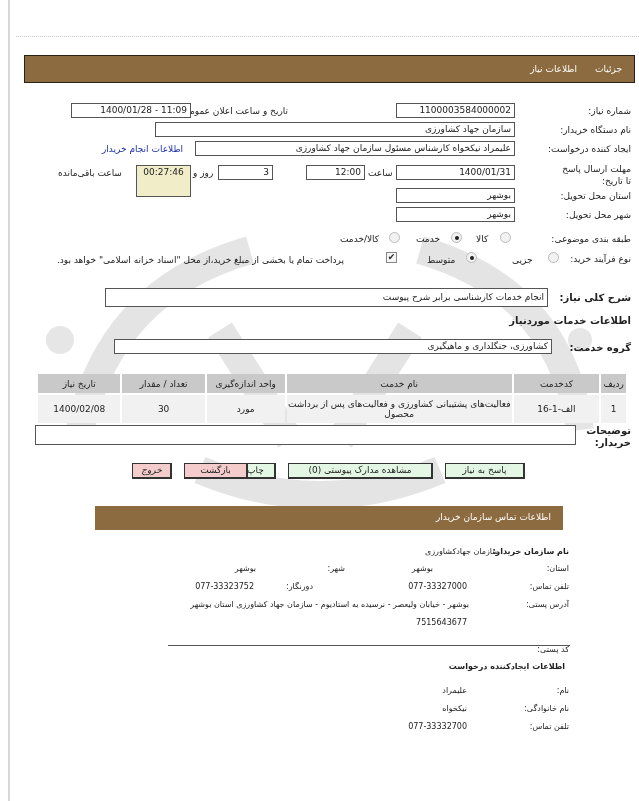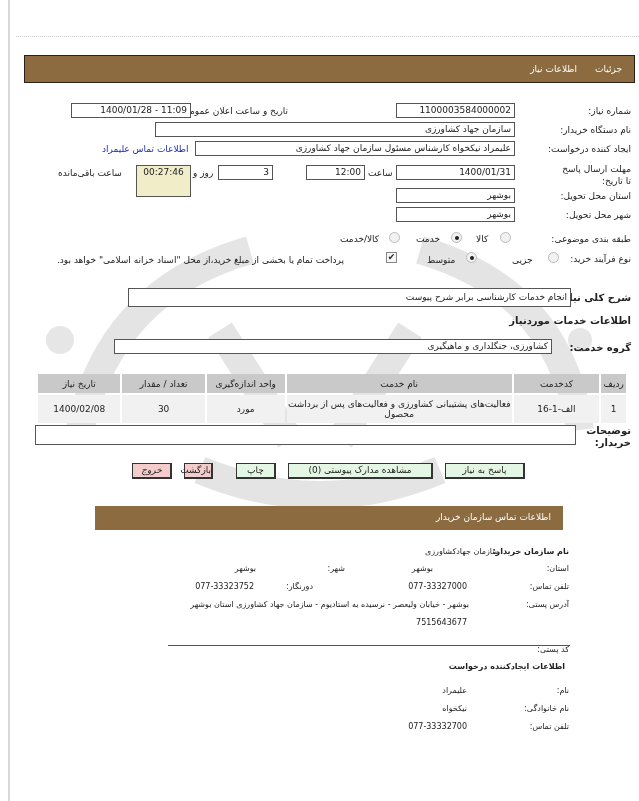--- a/index.html
+++ b/index.html
@@ -57,21 +57,21 @@
 <div class="lbl" style="right:8px;top:106px;">شماره نیاز:</div>
 <div class="box ltr" style="left:396px;top:103px;width:119px;height:15px;">1100003584000002</div>
 <div class="lbl" style="right:351px;top:106px;">تاریخ و ساعت اعلان عمومی:</div>
 <div class="box ltr" style="left:71px;top:103px;width:120px;height:15px;">1400/01/28 - 11:09</div>
 
 <div class="lbl" style="right:8px;top:125px;">نام دستگاه خریدار:</div>
 <div class="box" style="left:155px;top:122px;width:360px;height:15px;">سازمان جهاد کشاورزی</div>
 
 <div class="lbl" style="right:8px;top:144px;">ایجاد کننده درخواست:</div>
 <div class="box" style="left:195px;top:141px;width:320px;height:15px;">علیمراد نیکخواه کارشناس مسئول سازمان جهاد کشاورزی</div>
-<div class="lbl link" style="left:102px;top:144px;">اطلاعات تماس علیمراد</div>
+<div class="lbl link" style="left:102px;top:144px;">اطلاعات انجام خریدار</div>
 
 <div class="lbl" style="right:8px;top:163px;width:70px;white-space:normal;line-height:12px;">مهلت ارسال پاسخ تا تاریخ:</div>
 <div class="box ltr" style="left:396px;top:165px;width:119px;height:15px;">1400/01/31</div>
 <div class="lbl" style="left:368px;top:168px;">ساعت</div>
 <div class="box ltr" style="left:306px;top:165px;width:59px;height:15px;">12:00</div>
 <div class="box ltr" style="left:218px;top:165px;width:55px;height:15px;">3</div>
 <div class="lbl" style="left:193px;top:168px;">روز و</div>
 <div class="box timer" style="left:136px;top:165px;width:55px;height:32px;">00:27:46</div>
 <div class="lbl" style="left:58px;top:168px;">ساعت باقی‌مانده</div>
 
@@ -90,21 +90,21 @@
 
 <div class="lbl" style="right:8px;top:254px;">نوع فرآیند خرید:</div>
 <div class="radio" style="left:548px;top:252px;"></div>
 <div class="lbl" style="left:512px;top:255px;">جزیی</div>
 <div class="radio on" style="left:466px;top:252px;"></div>
 <div class="lbl" style="left:427px;top:255px;">متوسط</div>
 <div class="chk" style="left:386px;top:252px;">✔</div>
 <div class="lbl" style="left:57px;top:255px;">پرداخت تمام یا بخشی از مبلغ خرید،از محل "اسناد خزانه اسلامی" خواهد بود.</div>
 
 <div class="lbl bold" style="right:8px;top:292px;">شرح کلی نیاز:</div>
-<div class="box" style="left:105px;top:288px;width:443px;height:19px;line-height:17px;margin-left:23px;">انجام خدمات کارشناسی برابر شرح پیوست</div>
+<div class="box" style="left:105px;top:288px;width:443px;height:19px;line-height:17px;">انجام خدمات کارشناسی برابر شرح پیوست</div>
 <div class="lbl bold" style="right:8px;top:315px;">اطلاعات خدمات موردنیاز</div>
 <div class="lbl bold" style="right:8px;top:342px;">گروه خدمت:</div>
 <div class="box" style="left:114px;top:339px;width:438px;height:15px;">کشاورزی، جنگلداری و ماهیگیری</div>
 
 <table class="items">
   <thead>
     <tr>
       <th style="width:18px;">ردیف</th>
       <th style="width:75px;">کدخدمت</th>
       <th style="width:200px;">نام خدمت</th>
@@ -124,21 +124,21 @@
     </tr>
   </tbody>
 </table>
 
 <div class="lbl bold" style="right:8px;top:425px;width:50px;white-space:normal;line-height:12px;">توضیحات خریدار:</div>
 <div class="box" style="left:35px;top:425px;width:541px;height:20px;"></div>
 
 <div class="btn green" style="left:445px;top:463px;width:80px;">پاسخ به نیاز</div>
 <div class="btn green" style="left:288px;top:463px;width:145px;">مشاهده مدارک پیوستی (0)</div>
 <div class="btn green" style="left:236px;top:463px;width:40px;font-family:Liberation Serif, serif;">چاپ</div>
-<div class="btn pink" style="left:184px;top:463px;width:29px;">بازگشت</div>
+<div class="btn pink" style="left:184px;top:463px;width:64px;">بازگشت</div>
 <div class="btn pink" style="left:132px;top:463px;width:40px;font-style:italic;">خروج</div>
 
 <div class="section-bar">
   <span>اطلاعات تماس سازمان خریدار</span>
 </div>
 
 <div class="ct" style="right:70px;top:547px;font-weight:bold;">نام سازمان خریدار:</div>
 <div class="ct" style="right:140px;top:547px;">سازمان جهادکشاورزی</div>
 
 <div class="ct" style="right:70px;top:564px;">استان:</div>

